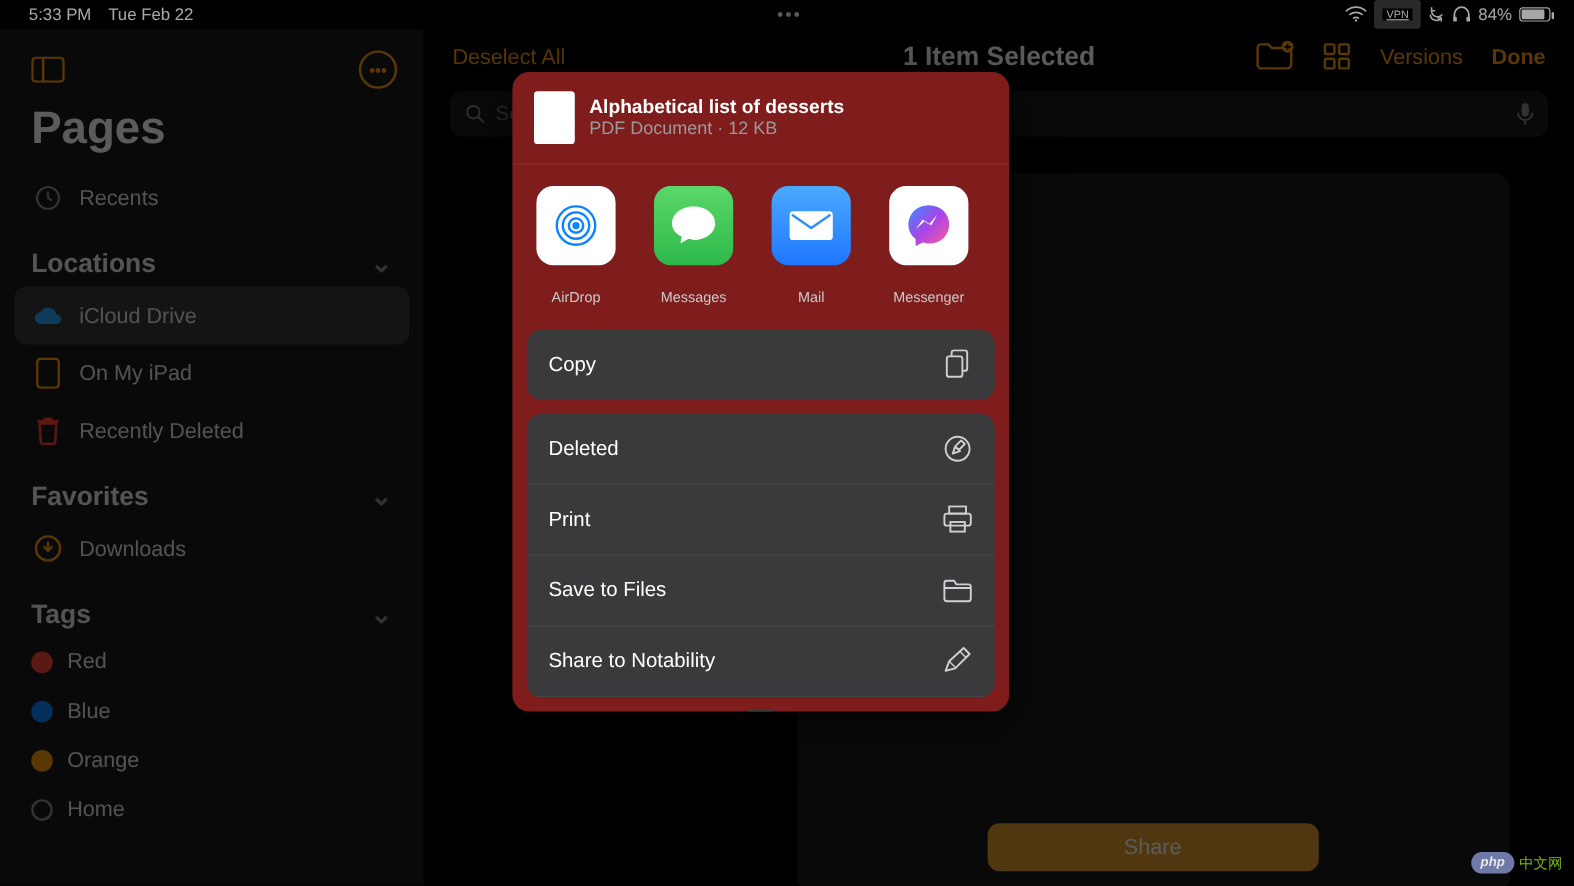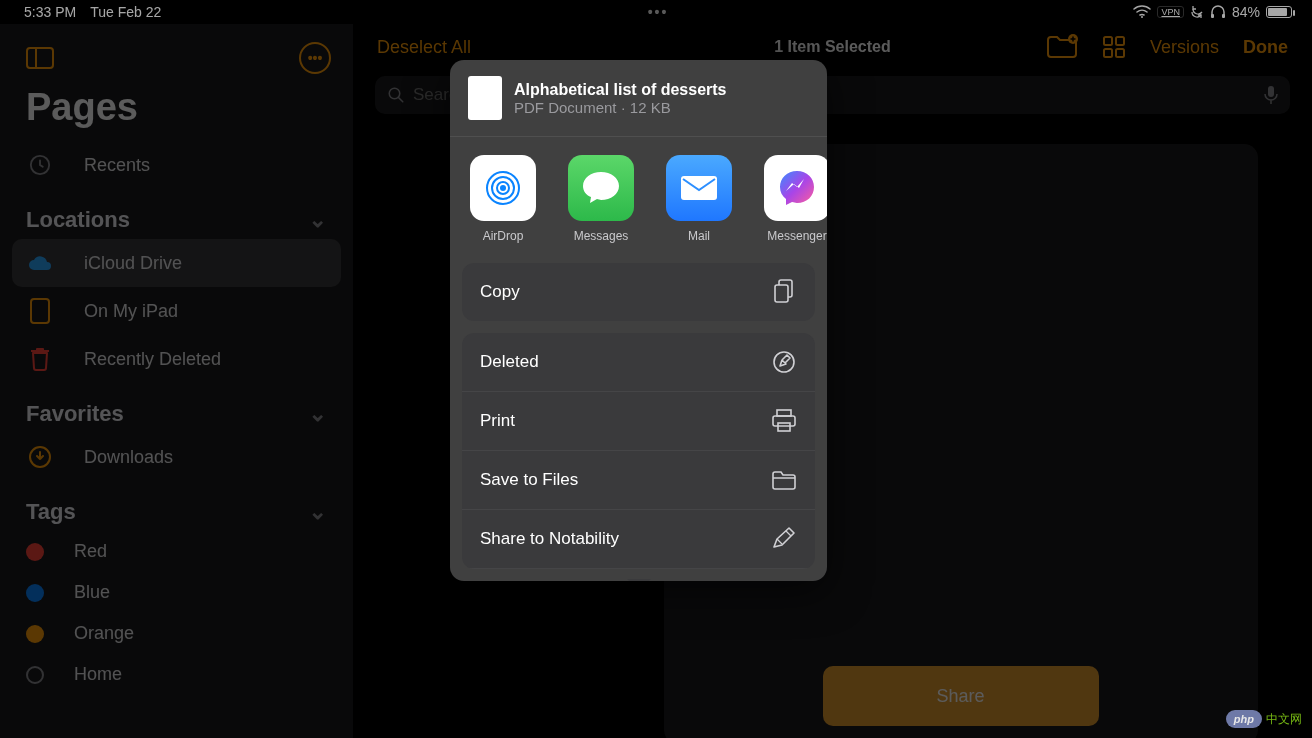--- a/index.html
+++ b/index.html
@@ -6,66 +6,66 @@
 html, body { width: 1312px; height: 738px; background: #000; color: #fff; overflow: hidden; position: relative; }
 
 
 .status-bar { position: absolute; top: 0; left: 4px; right: 0; height: 24px; display: flex; align-items: center; padding: 0 20px; font-size: 14px; justify-content: space-between; }
 .status-left { display: flex; gap: 14px; }
 .status-center { position: absolute; left: 50%; transform: translateX(-50%); font-weight: 600; letter-spacing: 2px; color:#888; }
 .status-right { display: flex; align-items: center; gap: 6px; }
 .battery { display:inline-block; width:26px; height:12px; border:1px solid #fff; border-radius:3px; position:relative; }
 .battery::after { content:""; position:absolute; right:-4px; top:3px; width:2px; height:6px; background:#fff; border-radius:1px; }
 .battery-fill { position:absolute; left:1px; top:1px; bottom:1px; width:80%; background:#fff; border-radius:1px; }
-.vpn-box { border:1px solid #404040; border-radius:3px; font-size:9px; padding:0 3px;text-decoration:underline; }
+.vpn-box { border:7px solid #404040; border-radius:3px; font-size:9px; padding:0 3px;text-decoration:underline; }
 
 
 .bg-layer { position:absolute; inset:0; filter: brightness(0.55); }
 
 
 .sidebar { position:absolute; left:0; top:24px; bottom:0; width:353px; background:#1c1c1e; padding: 10px 0 0 0; }
 .sidebar-top { display:flex; justify-content:space-between; align-items:center; padding: 6px 22px; }
 .icon-btn { width:36px; height:36px; display:flex; align-items:center; justify-content:center; color:#ff9f0a; }
 .circle-more { width:32px; height:32px; border:2px solid #ff9f0a; border-radius:50%; display:flex; align-items:center; justify-content:center; color:#ff9f0a; font-weight:bold; letter-spacing:0px; font-size:14px;}
 .app-title { font-size:38px; font-weight:700; color:#fff; padding: 4px 26px 12px; }
-.side-row { display:flex; align-items:center; gap:30px; padding: 10px 26px; font-size:18px; color:#e6e6e8; }
+.side-row { display:flex; align-items:center; gap:12px; padding: 10px 26px; font-size:18px; color:#e6e6e8; }
 .side-row.selected { background:#3a3a3c; border-radius:10px; margin:0 12px; padding:10px 14px; }
 .side-heading { font-size:22px; font-weight:600; color:#ebebf0; padding: 18px 26px 6px; display:flex; align-items:center; }
 .side-heading .chev { margin-left:auto; color:#8e8e93; }
 .side-ico { width:28px; height:28px; display:flex; align-items:center; justify-content:center; color:#8e8e93; }
 .tag-dot { width:18px; height:18px; border-radius:50%; }
 
 
 .main { position:absolute; left:353px; right:0; top:24px; bottom:0; }
 .main-top { height:46px; display:flex; align-items:center; padding:0 24px; gap:18px; }
 .main-top .txt { font-size:18px; color:#ff9f0a; }
-.main-top .sel { position:absolute; left:50%; transform:translateX(-50%); font-size:16px; font-weight:600; }
+.main-top .sel { position:absolute; left:50%; transform:translateX(-50%); font-size:22px; font-weight:600; }
 .main-top .right-ico { margin-left:auto; display:flex; gap:24px; align-items:center; color:#ff9f0a; }
 .searchbar { margin: 6px 22px 0; height:38px; background:#1c1c1e; border-radius:10px; display:flex; align-items:center; padding:0 12px; color:#8e8e93; gap:8px; }
 .searchbar input { background:transparent; border:none; outline:none; color:#fff; font-size:17px; flex:1; }
 .mic { color:#8e8e93; }
 
 
 .center-panel { position:absolute; left:50%; top:120px; transform:translateX(-169px); width:594px; height:600px; background:#1c1c1e; border-radius:14px; }
 .center-panel .cancel { position:absolute; left:20px; top:14px; font-size:18px; color:#ff9f0a; }
-.share-btn { position:absolute; bottom:18px; left:50%; transform:translateX(-50%); width:276px; height:60px; background:#e09a2e; border-radius:10px; display:flex; align-items:center; justify-content:center; font-size:18px; color:#fff; }
+.share-btn { position:absolute; bottom:18px; left:50%; transform:translateX(-50%); width:276px; height:40px; background:#e09a2e; border-radius:10px; display:flex; align-items:center; justify-content:center; font-size:18px; color:#fff; }
 
 
 .overlay { position:absolute; inset:0; background:rgba(0,0,0,0.35); }
 
 
-.share-sheet { position:absolute; left:450px; top:60px; width:377px; background:#404040; border-radius:14px; box-shadow: 0 10px 40px rgba(0,0,0,0.6); overflow:hidden; }
+.share-sheet { position:absolute; left:427px; top:60px; width:414px; background:#7f1d1d; border-radius:14px; box-shadow: 0 10px 40px rgba(0,0,0,0.6); overflow:hidden; }
 .sheet-header { display:flex; gap:12px; padding:16px 18px; align-items:center; }
 .doc-thumb { width:34px; height:44px; background:#fff; border-radius:3px; }
 .sheet-title { font-size:16px; font-weight:600; color:#fff; }
 .sheet-sub { font-size:15px; color:#9a9a9e; }
 .sheet-divider { height:1px; background:rgba(255,255,255,0.08); }
 
 .app-row { display:flex; gap:28px; padding:18px 14px 14px 14px; overflow:hidden; }
-.app-item { width:70px; display:flex; flex-direction:column; align-items:center; gap:8px; flex-shrink:0; }
+.app-item { width:70px; display:flex; flex-direction:column; align-items:center; gap:20px; flex-shrink:0; }
 .app-item:first-child { margin-left:4px; }
 .app-icon { width:66px; height:66px; border-radius:14px; display:flex; align-items:center; justify-content:center; }
 .app-label { font-size:12px; color:#c9c9cc; }
 
 .action-card { margin:6px 12px 12px; background:#3a3a3c; border-radius:12px; overflow:hidden; }
 .action-row { display:flex; align-items:center; justify-content:space-between; padding:16px 18px; font-size:17px; color:#fff; }
 .action-sep { height:1px; background:rgba(255,255,255,0.06); margin:0; }
 .action-ico { color:#c9c9cc; width:26px; height:26px; display:flex; align-items:center; justify-content:center; }
 
 

